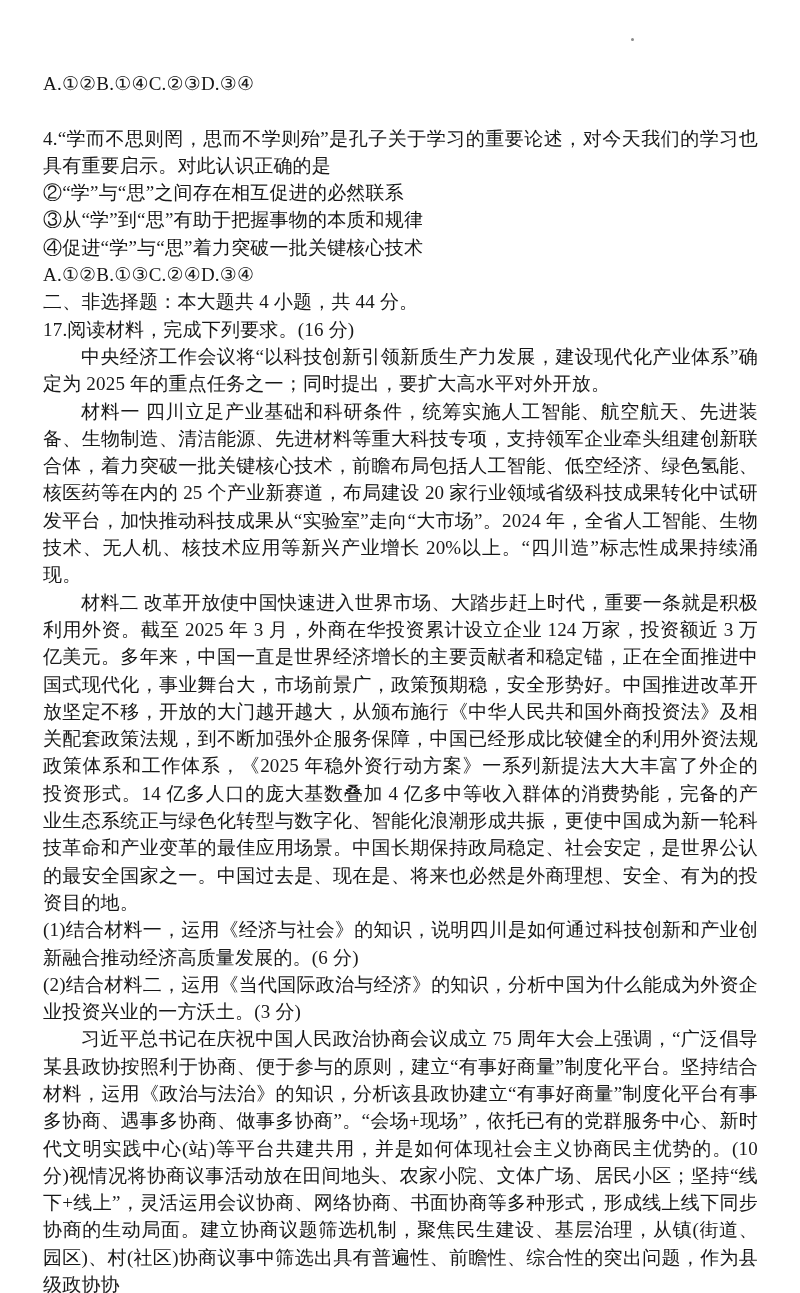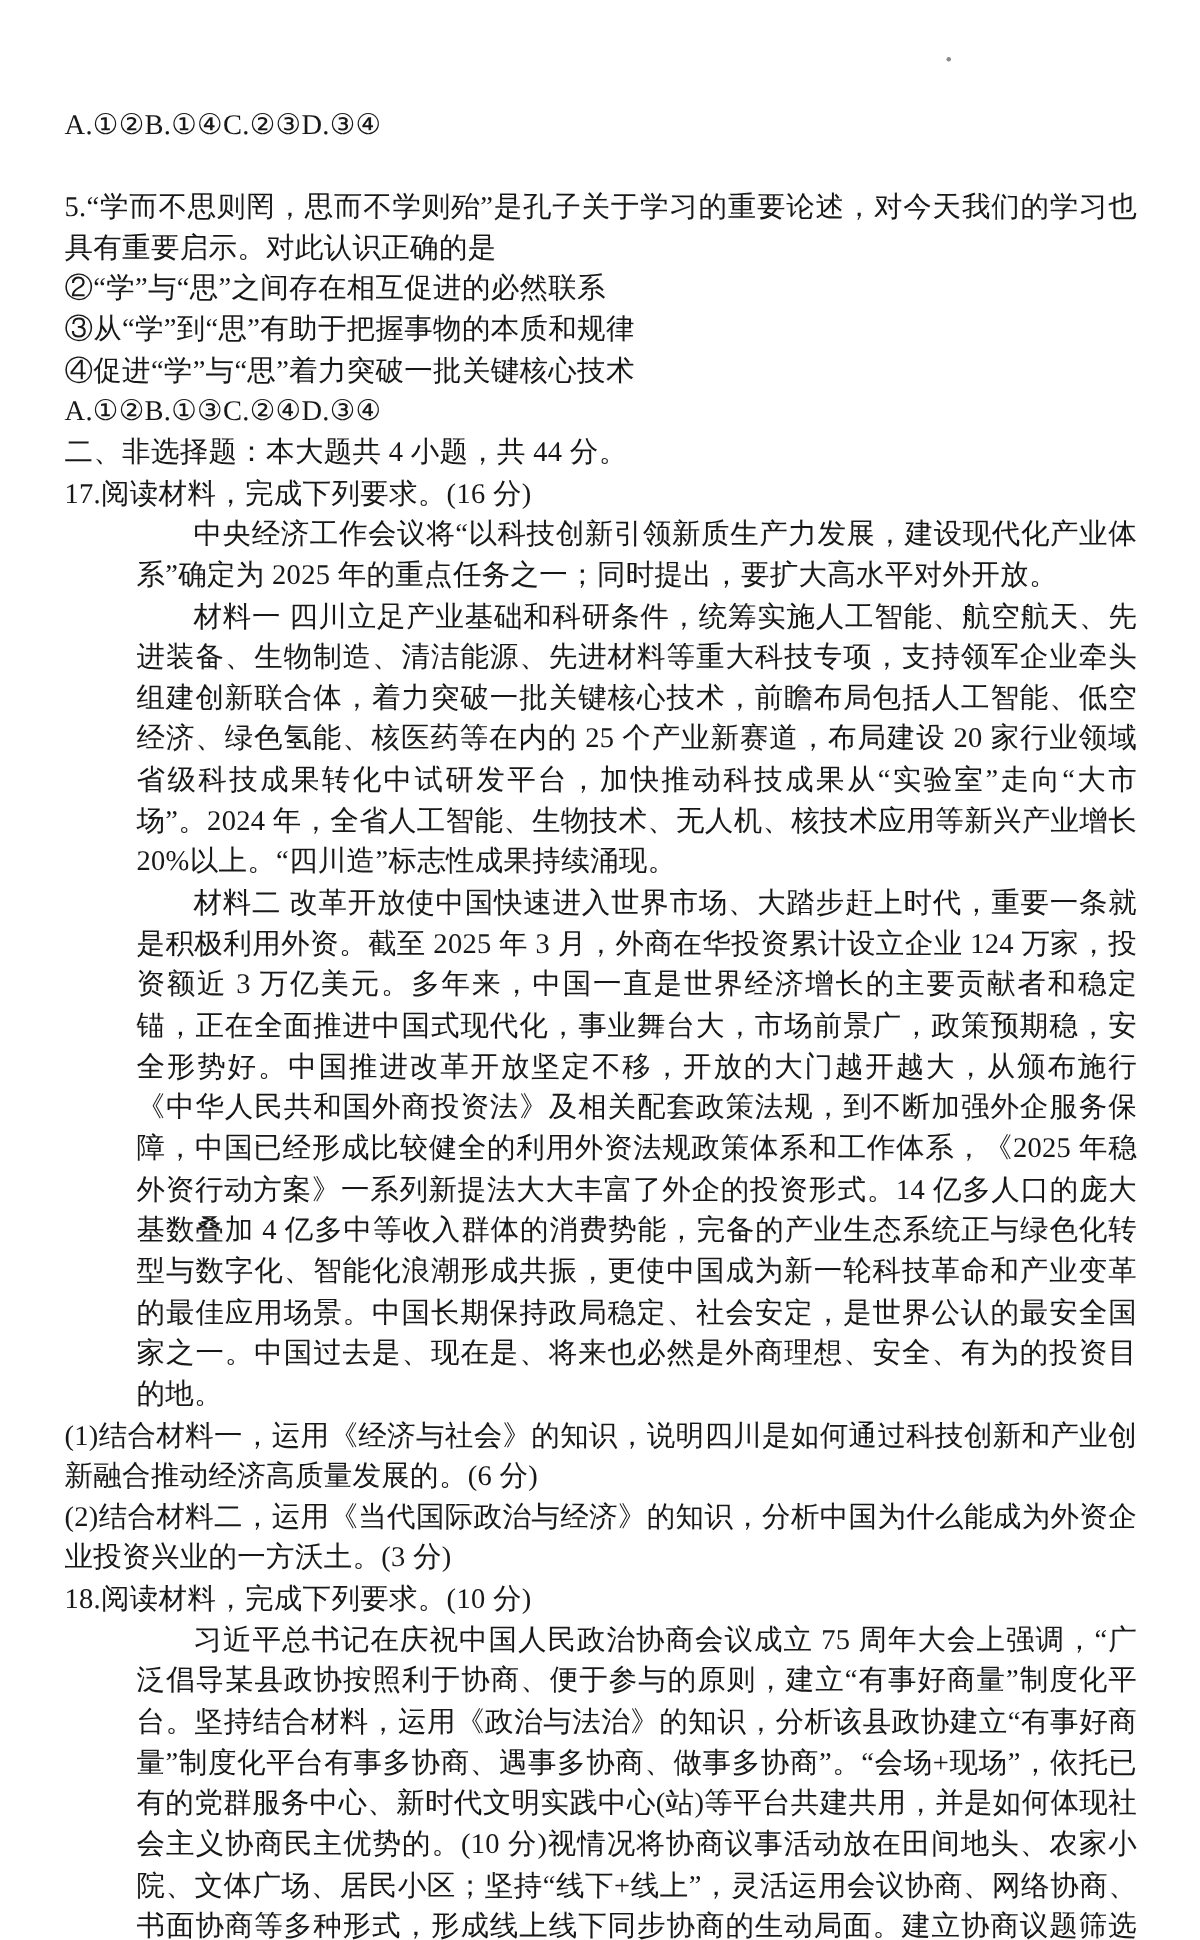--- a/index.html
+++ b/index.html
@@ -21,21 +21,21 @@
     line-height: 27.3px;
     color: #181818;
     background: #ffffff;
     letter-spacing: 0.2px;
   }
   .para {
     margin: 0;
     text-align: justify;
     text-justify: inter-ideograph;
   }
-  .indent { text-indent: 2em; margin-left: 48px; }
+  .indent { text-indent: 2em; }
   .answer-line { margin: 0; }
   .ans-opts { }
   .gap-after { margin-bottom: 27.3px; }
   .scan-dot {
     position: absolute;
     top: 38px;
     left: 631px;
     width: 3px;
     height: 3px;
     border-radius: 50%;
@@ -46,34 +46,33 @@
 <body>
 
 <div class="page">
 
   <span class="scan-dot"></span>
 
   <div class="para answer-line gap-after">
     <span>A.</span><span class="ans-opts">①②B.①④C.②③D.③④</span>
   </div>
 
-  <p class="para">5.“学而不思则罔，思而不学则殆”是孔子关于学习的重要论述，对今天我们的学习也具有重要启示。对此认识正确的是</p>
+  <p class="para">4.“学而不思则罔，思而不学则殆”是孔子关于学习的重要论述，对今天我们的学习也具有重要启示。对此认识正确的是</p>
   <p class="para">②“学”与“思”之间存在相互促进的必然联系</p>
   <p class="para">③从“学”到“思”有助于把握事物的本质和规律</p>
   <p class="para">④促进“学”与“思”着力突破一批关键核心技术</p>
 
   <div class="para answer-line">
     <span>A.</span><span class="ans-opts">①②B.①③C.②④D.③④</span>
   </div>
 
   <p class="para">二、非选择题：本大题共 4 小题，共 44 分。</p>
 
   <p class="para">17.阅读材料，完成下列要求。(16 分)</p>
   <p class="para indent">中央经济工作会议将“以科技创新引领新质生产力发展，建设现代化产业体系”确定为 2025 年的重点任务之一；同时提出，要扩大高水平对外开放。</p>
   <p class="para indent">材料一 四川立足产业基础和科研条件，统筹实施人工智能、航空航天、先进装备、生物制造、清洁能源、先进材料等重大科技专项，支持领军企业牵头组建创新联合体，着力突破一批关键核心技术，前瞻布局包括人工智能、低空经济、绿色氢能、核医药等在内的 25 个产业新赛道，布局建设 20 家行业领域省级科技成果转化中试研发平台，加快推动科技成果从“实验室”走向“大市场”。2024 年，全省人工智能、生物技术、无人机、核技术应用等新兴产业增长 20%以上。“四川造”标志性成果持续涌现。</p>
   <p class="para indent">材料二 改革开放使中国快速进入世界市场、大踏步赶上时代，重要一条就是积极利用外资。截至 2025 年 3 月，外商在华投资累计设立企业 124 万家，投资额近 3 万亿美元。多年来，中国一直是世界经济增长的主要贡献者和稳定锚，正在全面推进中国式现代化，事业舞台大，市场前景广，政策预期稳，安全形势好。中国推进改革开放坚定不移，开放的大门越开越大，从颁布施行《中华人民共和国外商投资法》及相关配套政策法规，到不断加强外企服务保障，中国已经形成比较健全的利用外资法规政策体系和工作体系，《2025 年稳外资行动方案》一系列新提法大大丰富了外企的投资形式。14 亿多人口的庞大基数叠加 4 亿多中等收入群体的消费势能，完备的产业生态系统正与绿色化转型与数字化、智能化浪潮形成共振，更使中国成为新一轮科技革命和产业变革的最佳应用场景。中国长期保持政局稳定、社会安定，是世界公认的最安全国家之一。中国过去是、现在是、将来也必然是外商理想、安全、有为的投资目的地。</p>
   <p class="para">(1)结合材料一，运用《经济与社会》的知识，说明四川是如何通过科技创新和产业创新融合推动经济高质量发展的。(6 分)</p>
   <p class="para">(2)结合材料二，运用《当代国际政治与经济》的知识，分析中国为什么能成为外资企业投资兴业的一方沃土。(3 分)</p>
 
-  <p class="para">18.阅读材料，完成下列要求。(10 分)</p>
   <p class="para indent">习近平总书记在庆祝中国人民政治协商会议成立 75 周年大会上强调，“广泛倡导某县政协按照利于协商、便于参与的原则，建立“有事好商量”制度化平台。坚持结合材料，运用《政治与法治》的知识，分析该县政协建立“有事好商量”制度化平台有事多协商、遇事多协商、做事多协商”。“会场+现场”，依托已有的党群服务中心、新时代文明实践中心(站)等平台共建共用，并是如何体现社会主义协商民主优势的。(10 分)视情况将协商议事活动放在田间地头、农家小院、文体广场、居民小区；坚持“线下+线上”，灵活运用会议协商、网络协商、书面协商等多种形式，形成线上线下同步协商的生动局面。建立协商议题筛选机制，聚焦民生建设、基层治理，从镇(街道、园区)、村(社区)协商议事中筛选出具有普遍性、前瞻性、综合性的突出问题，作为县级政协协</p>
 
 </div>
 
 </body></html>

